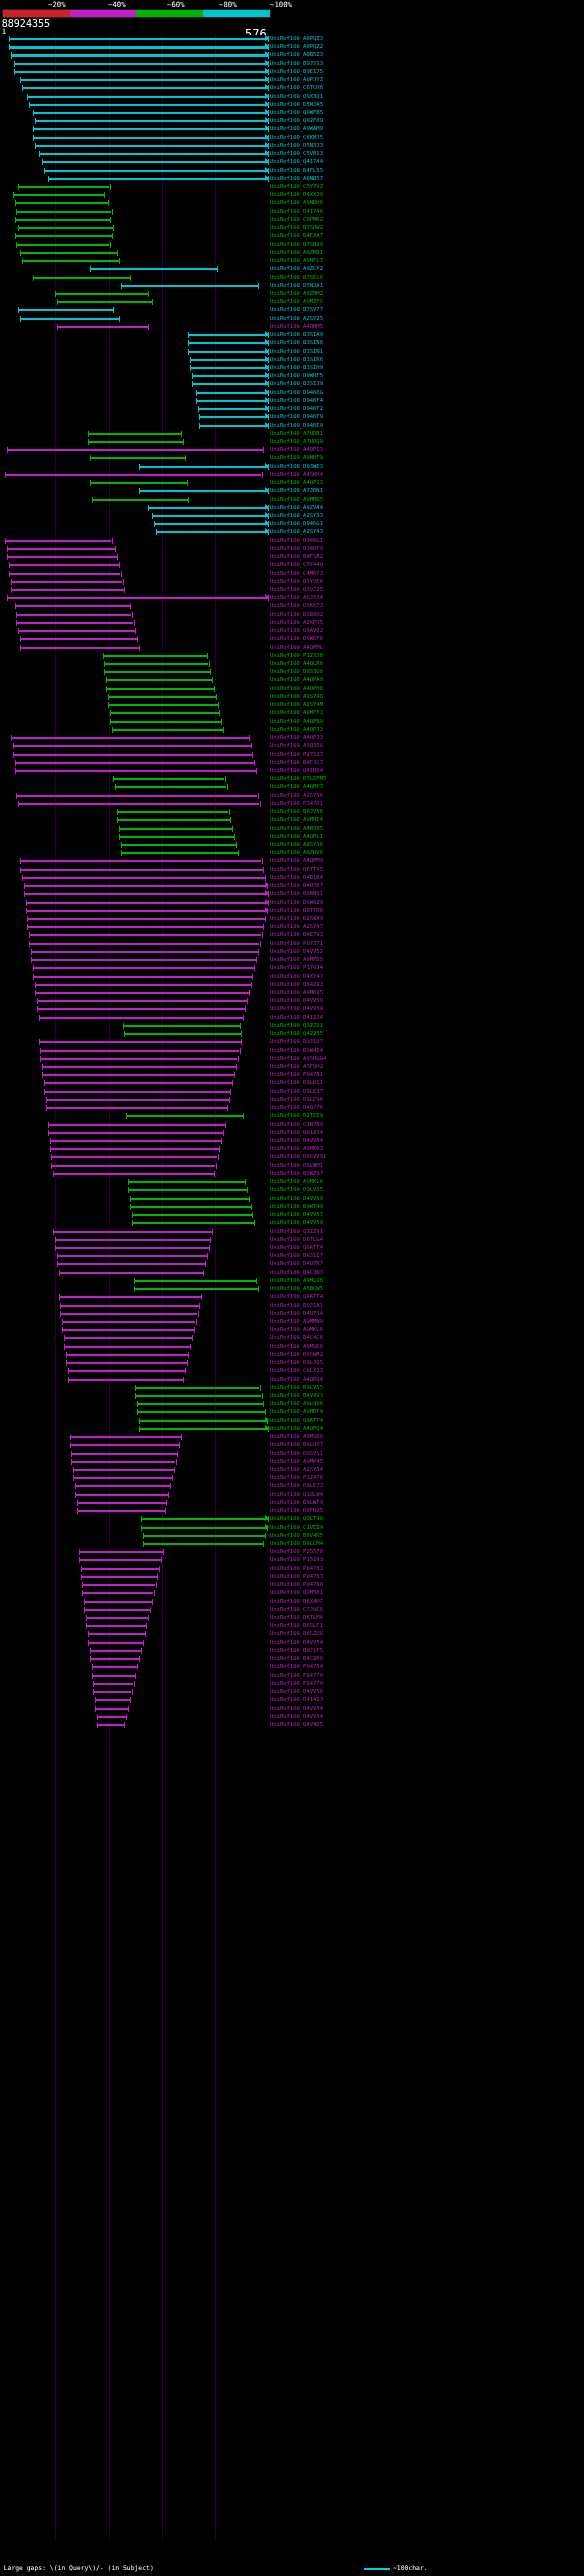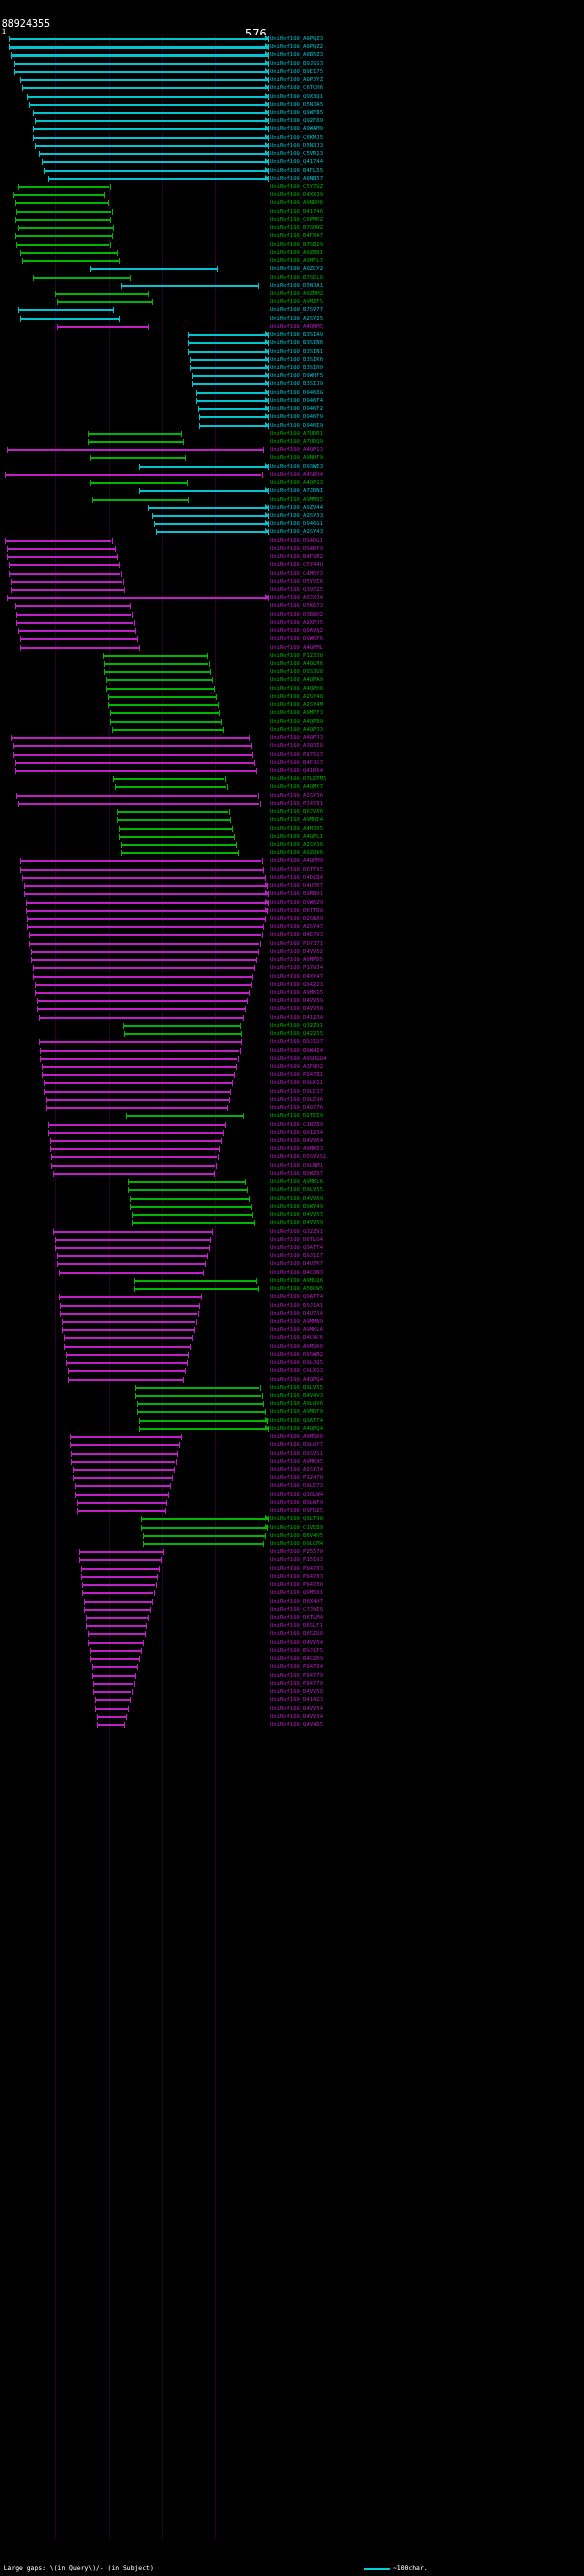--- a/index.html
+++ b/index.html
@@ -34,20 +34,35 @@
   .footer{position:absolute;left:0;bottom:0;width:473px;height:16.4px;}
   .foot-left{position:absolute;left:3.7px;bottom:3.7px;font-size:6.4px;color:#fff;}
   .foot-right{position:absolute;left:393px;bottom:3.7px;font-size:6.4px;color:#fff;}
   .foot-rule{position:absolute;left:364px;bottom:6.4px;width:25.6px;height:1.8px;background:#00cfd8;}
 </style>
 </head>
 <body>
 
 <div id="root">
 
+  <div class="legend-wrap">
+    <div class="legend-ticks">
+      <span class="legend-tick" style="left:48px">~20%</span>
+      <span class="legend-tick" style="left:108px">~40%</span>
+      <span class="legend-tick" style="left:167px">~60%</span>
+      <span class="legend-tick" style="left:219px">~80%</span>
+      <span class="legend-tick" style="left:270px">~100%</span>
+    </div>
+    <div class="legend-bar">
+      <div class="legend-seg" style="background:#d0202a"></div>
+      <div class="legend-seg" style="background:#c01fc8"></div>
+      <div class="legend-seg" style="background:#00b400"></div>
+      <div class="legend-seg" style="background:#00c4d0"></div>
+    </div>
+  </div>
 
   <div class="hdr-score">88924355</div>
   <div class="axis-left">1</div>
   <div class="axis-right">576</div>
 
   <div class="plot" id="plot">
       <div class="vgrid" style="left: 53px;"></div>
       <div class="vgrid" style="left: 107px;"></div>
       <div class="vgrid" style="left: 160px;"></div>
       <div class="vgrid" style="left: 213px;"></div>

